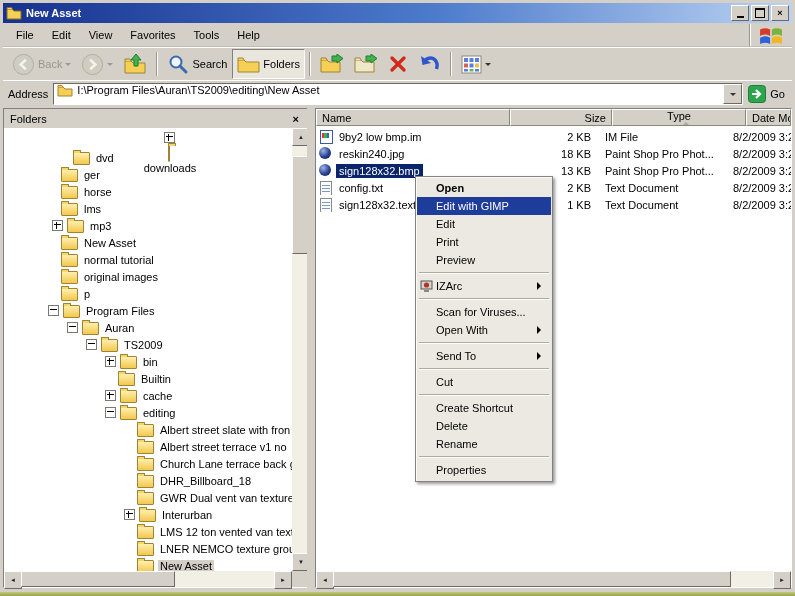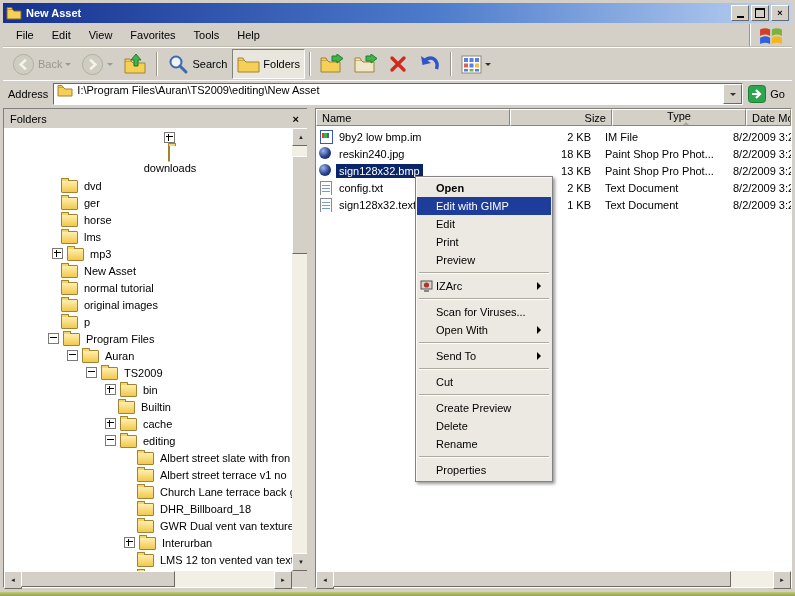--- a/index.html
+++ b/index.html
@@ -256,21 +256,21 @@
       <div class="fhead">
         <span class="t">Folders</span>
         <span class="x">×</span>
       </div>
       <div id="tree">
           <div class="trow" style="padding-left: 44px; flex-direction: column;">
             <span class="exp box plus"></span>
             <span class="fold"></span>
             <span class="tlabel">downloads</span>
           </div>
-          <div class="trow" style="padding-left: 44px; margin-top: 28px;">
+          <div class="trow" style="padding-left: 56px;">
             <span class="exp"></span>
             <span class="fold"></span>
             <span class="tlabel">dvd</span>
           </div>
           <div class="trow" style="padding-left: 44px;">
             <span class="exp"></span>
             <span class="fold"></span>
             <span class="tlabel">ger</span>
           </div>
           <div class="trow" style="padding-left: 44px;">
@@ -488,21 +488,21 @@
             <rect x="4" y="10" width="5" height="2" fill="#888"></rect>
           </svg></span><span class="arr"></span></div>
       <div class="cmsep"></div>
       <div class="cmi">Scan for Viruses...</div>
       <div class="cmi">Open With<span class="arr"></span></div>
       <div class="cmsep"></div>
       <div class="cmi">Send To<span class="arr"></span></div>
       <div class="cmsep"></div>
       <div class="cmi">Cut</div>
       <div class="cmsep"></div>
-      <div class="cmi">Create Preview</div>
+      <div class="cmi">Create Shortcut</div>
       <div class="cmi">Delete</div>
       <div class="cmi">Rename</div>
       <div class="cmsep"></div>
       <div class="cmi">Properties</div>
     </div>
 
   <div class="bottomstrip"></div>
 </div>
 
 </body></html>

